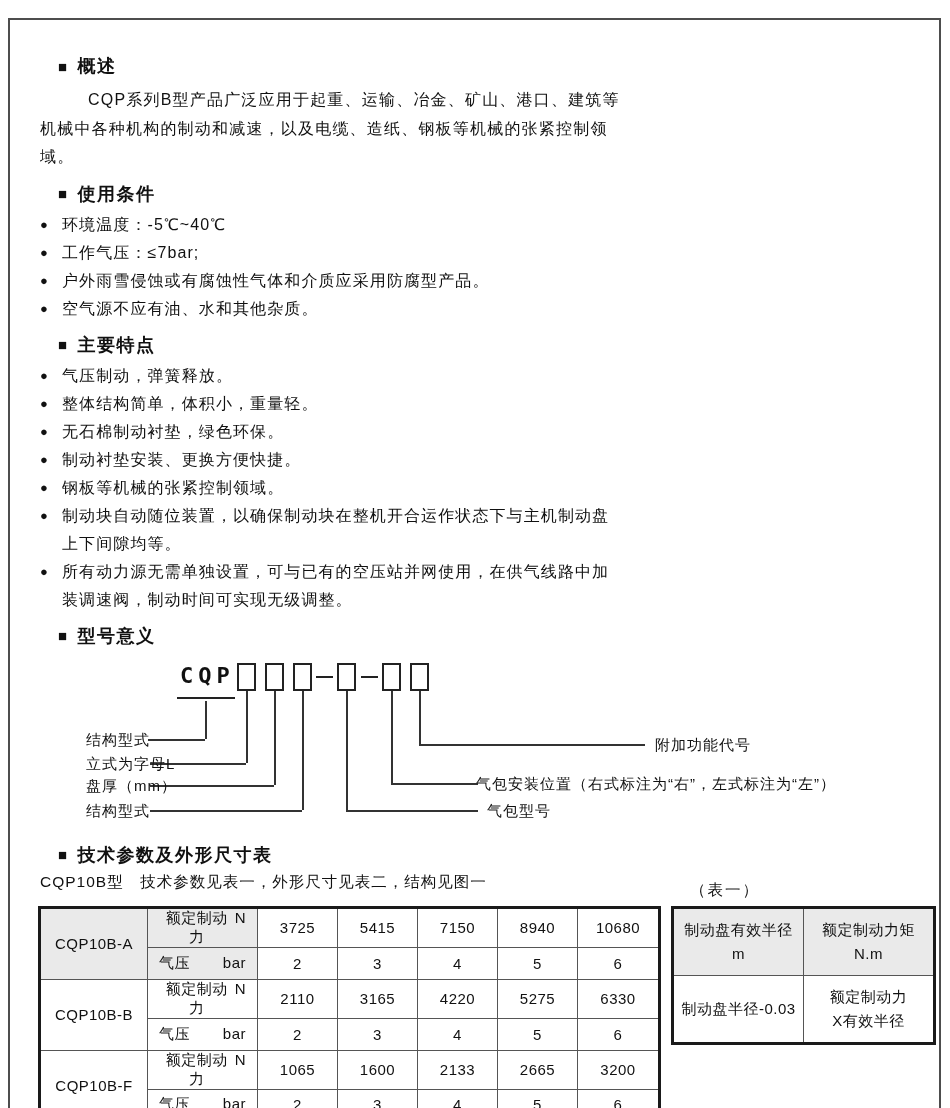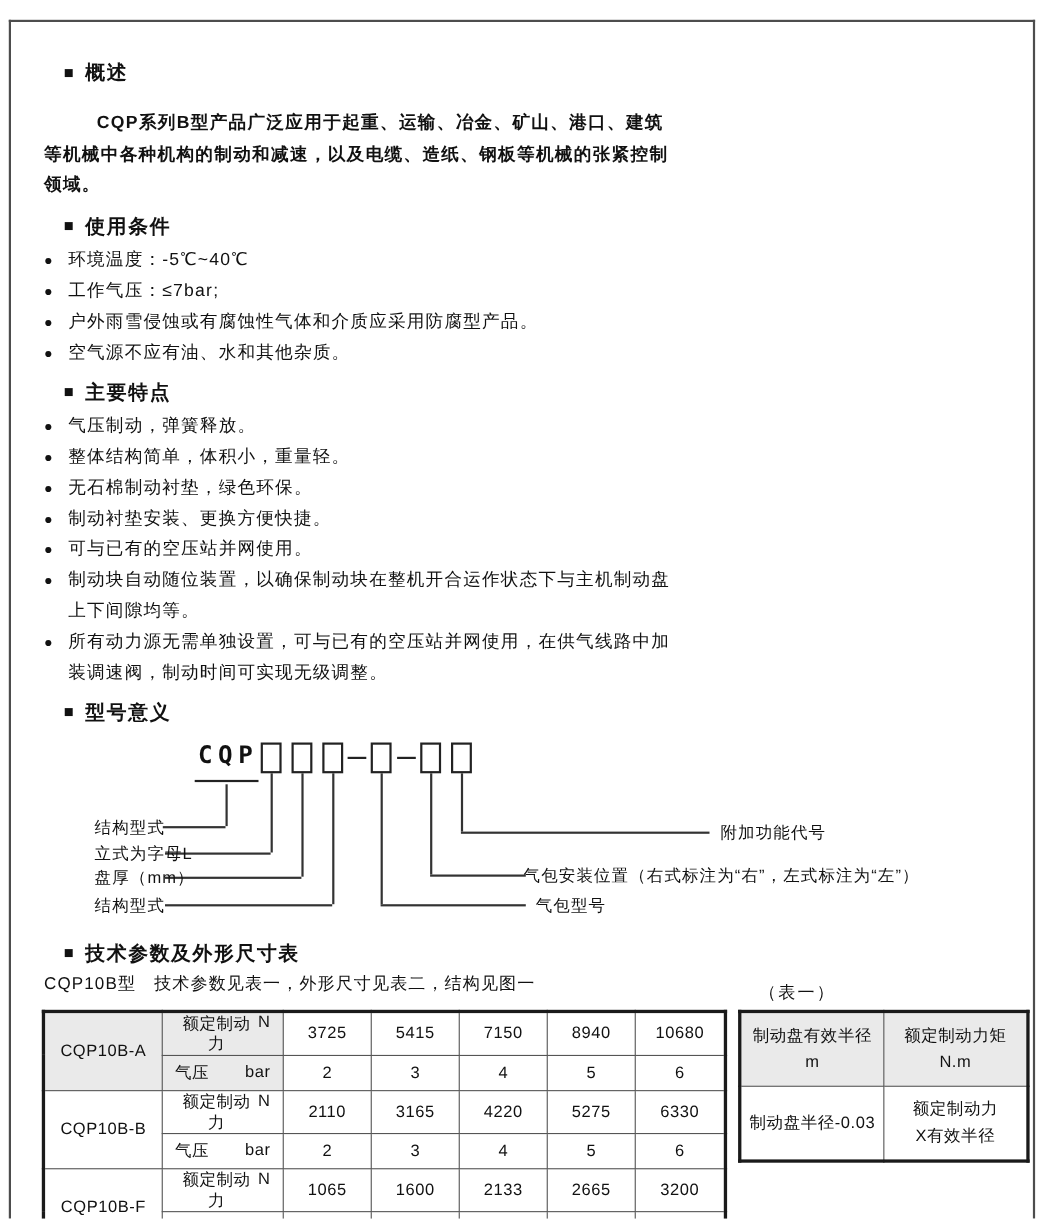--- a/index.html
+++ b/index.html
@@ -14,21 +14,21 @@
   }
   .content { position:absolute; left:40px; top:44px; width:882px; }
 
   
   .sec { display:flex; align-items:center; font-size:18px; font-weight:bold;
          letter-spacing:1.5px; margin:10px 0 5px 18px; }
   .sec .sq { font-size:15px; margin-right:9px; line-height:1; }
 
   
   .para { width:580px; font-size:16px; letter-spacing:1.2px; line-height:28.5px;
-          text-indent:48px; margin-top:20px;font-weight:bold; }
+          text-indent:48px; margin-top:8px; }
 
   
   .blist { list-style:none; width:580px; font-size:16px; letter-spacing:1.1px; }
   .blist li { position:relative; padding-left:22px; line-height:28px; }
   .blist .dot { position:absolute; left:0; top:0; font-size:13px; }
 
   
   .diagram { position:relative; height:172px; margin-top:4px;text-align:center; }
   .diagram .cqp { position:absolute; left:140px; top:10px; font-family:"DejaVu Sans Mono", monospace;
                   font-size:22px; font-weight:bold; letter-spacing:5px; }
@@ -92,21 +92,21 @@
 
     <div class="sec">
       <span class="sq">■</span>
       <span>主要特点</span>
     </div>
     <ul class="blist">
       <li><span class="dot">●</span><span>气压制动，弹簧释放。</span></li>
       <li><span class="dot">●</span><span>整体结构简单，体积小，重量轻。</span></li>
       <li><span class="dot">●</span><span>无石棉制动衬垫，绿色环保。</span></li>
       <li><span class="dot">●</span><span>制动衬垫安装、更换方便快捷。</span></li>
-      <li><span class="dot">●</span><span>可与已有的空压站并网使用。</span></li>
+      <li><span class="dot">●</span><span>钢板等机械的张紧控制领域。</span></li>
       <li><span class="dot">●</span><span>制动块自动随位装置，以确保制动块在整机开合运作状态下与主机制动盘上下间隙均等。</span></li>
       <li><span class="dot">●</span><span>所有动力源无需单独设置，可与已有的空压站并网使用，在供气线路中加装调速阀，制动时间可实现无级调整。</span></li>
     </ul>
 
     <div class="sec">
       <span class="sq">■</span>
       <span>型号意义</span>
     </div>
 
     <div class="diagram">

